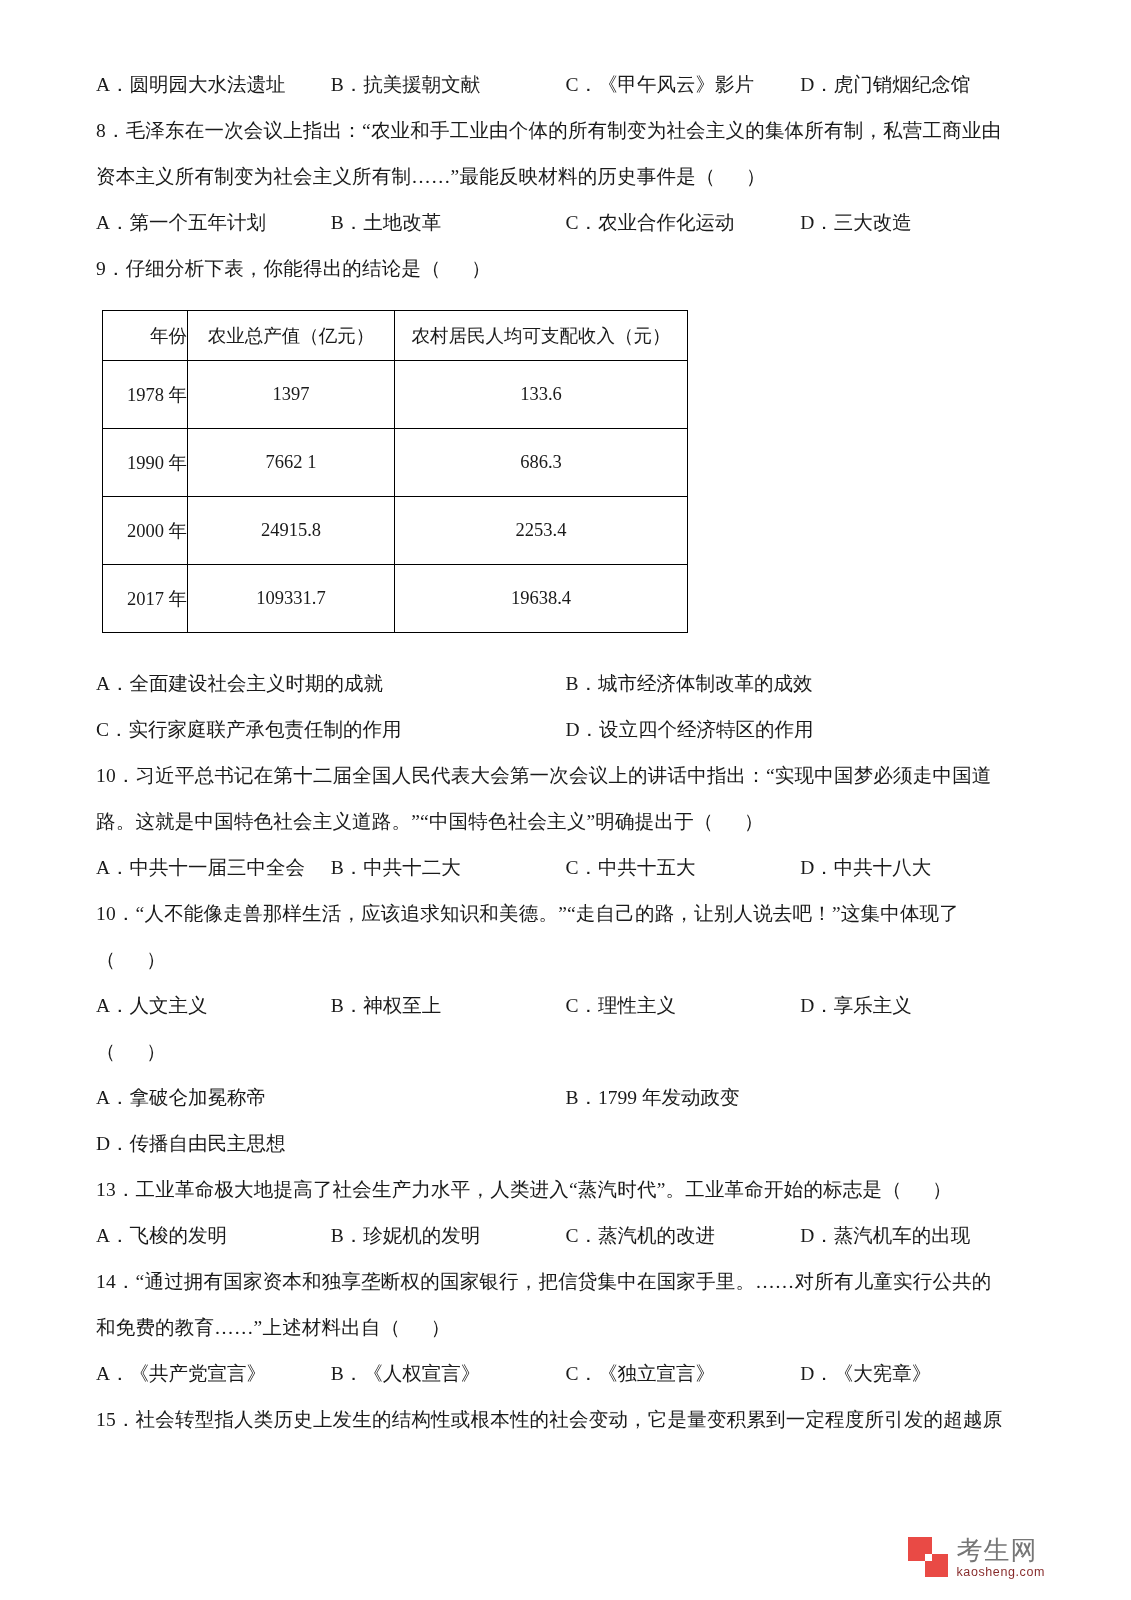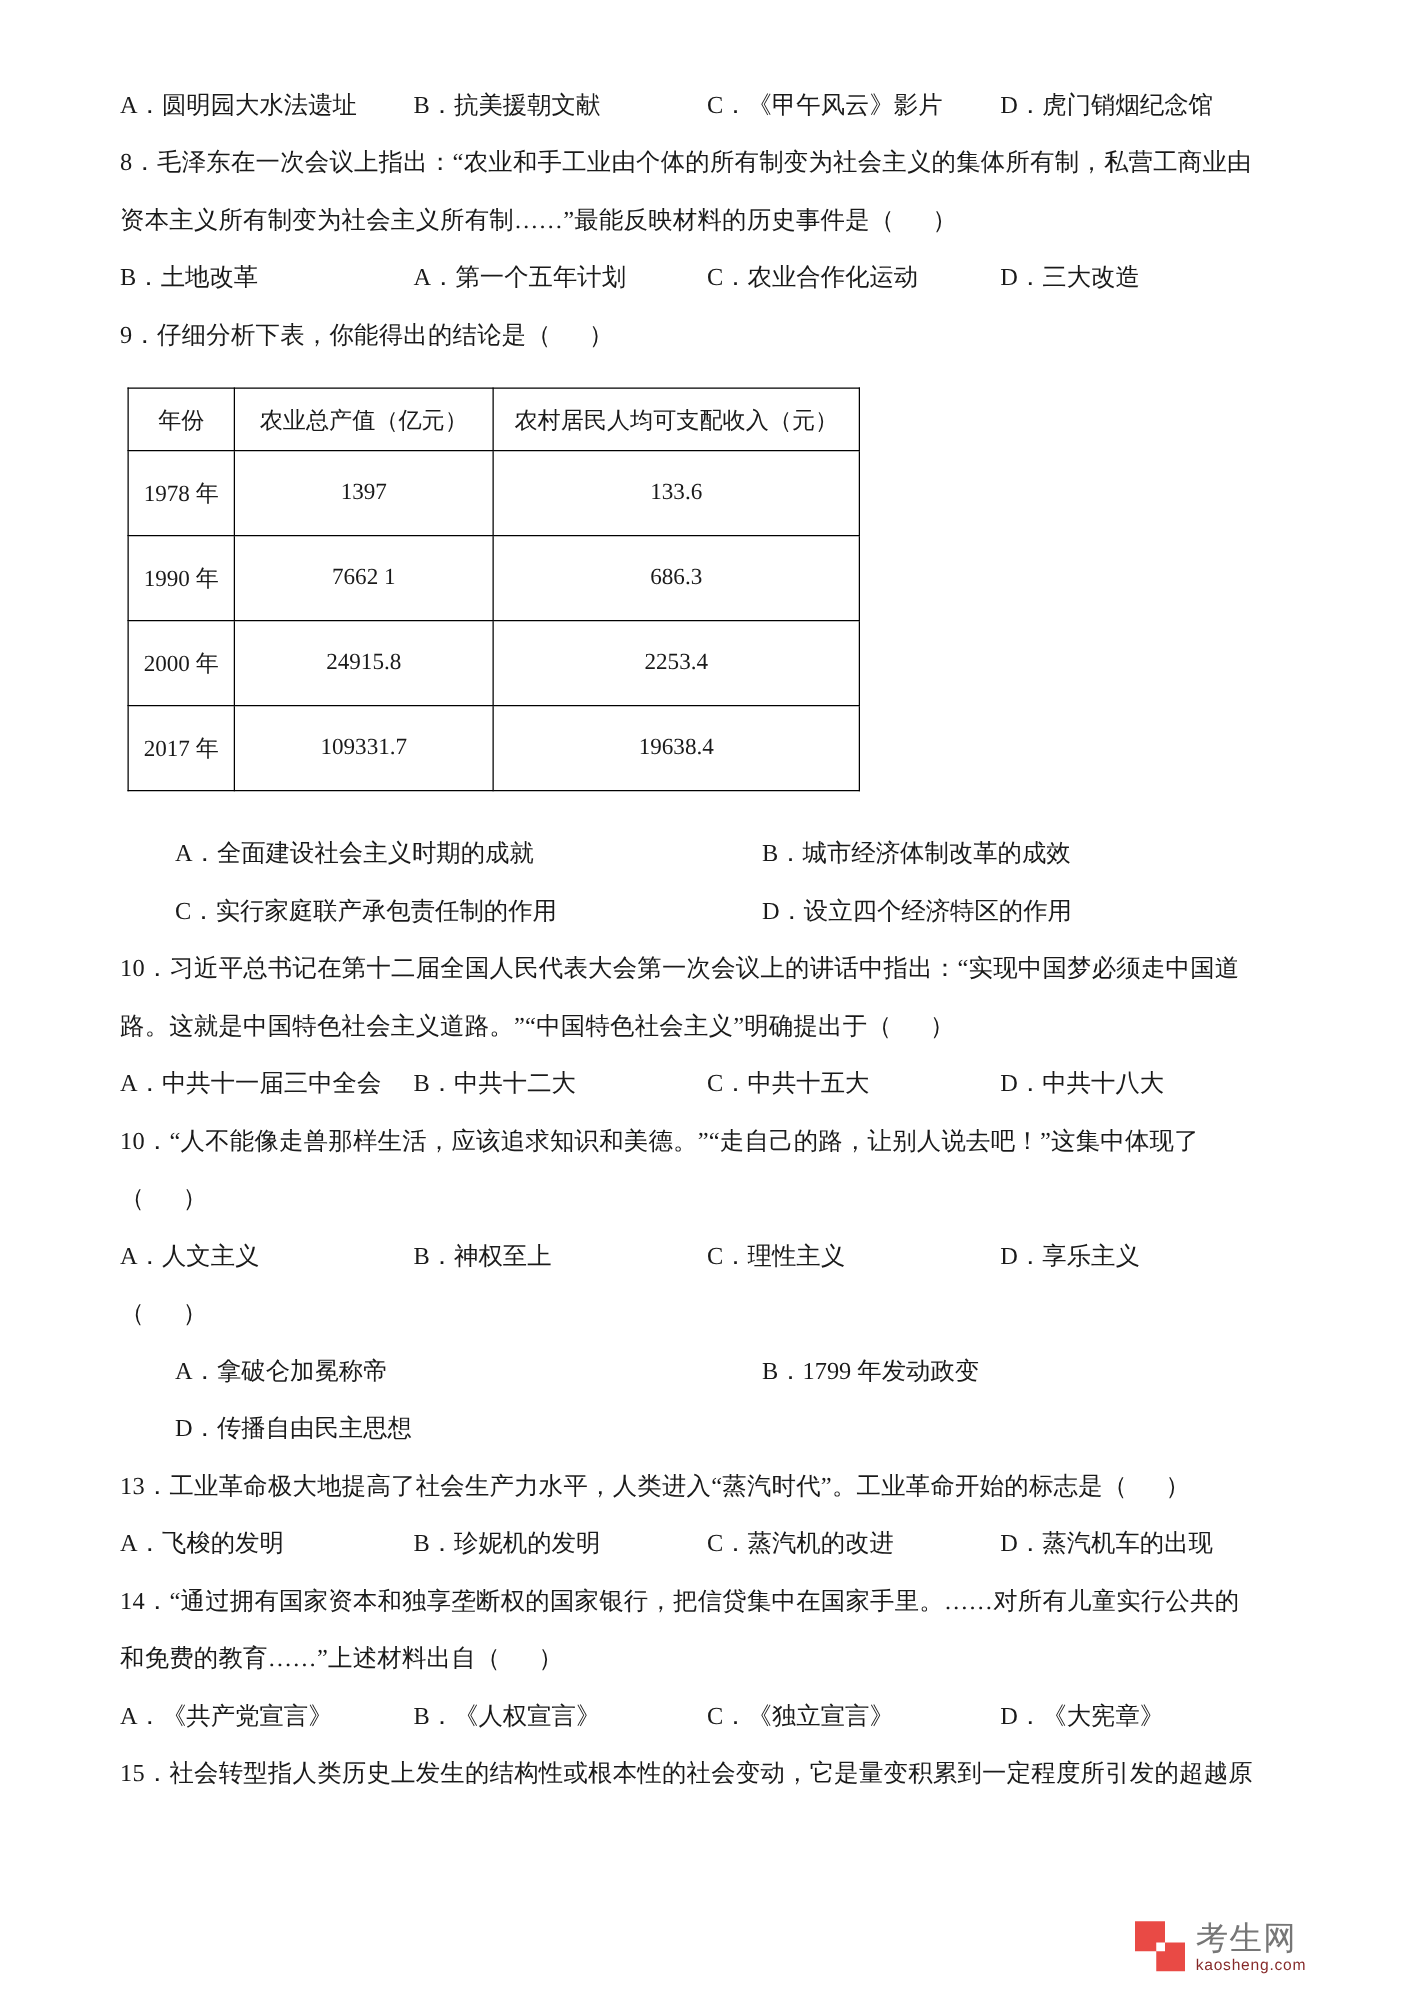--- a/index.html
+++ b/index.html
@@ -29,36 +29,36 @@
     letter-spacing: 0.2px;
   }
   .opt-row {
     font-size: 19.5px;
     line-height: 46px;
     display: flex;
     white-space: pre;
   }
   .opt-row > span { display: inline-block; }
   .q4 > span { width: 25%; }
-  .q2 > span { width: 50%; margin-left: 44px; }
+  .q2 > span { width: 50%; }
 
   table.data-table {
     border-collapse: collapse;
     margin: 18px 0 0 6px;
     table-layout: fixed;
   }
   table.data-table td {
     border: 1px solid #000000;
     font-size: 18.5px;
     text-align: center;
     padding: 0;
     height: 67px;
     vertical-align: middle;
   }
-  table.data-table td.c0 { width: 84px; }
+  table.data-table td.c0 { width: 84px; text-align: right; }
   table.data-table td.c1 { width: 206px; }
   table.data-table td.c2 { width: 292px; }
   table.data-table tr.head td { height: 49px; }
   .spacer-md { height: 28px; }
 
   .watermark {
     position: absolute;
     right: 86px;
     bottom: 22px;
     display: flex;
@@ -113,22 +113,22 @@
     <span>A．圆明园大水法遗址</span>
     <span>B．抗美援朝文献</span>
     <span>C．《甲午风云》影片</span>
     <span>D．虎门销烟纪念馆</span>
   </div>
 
   <div class="line">8．毛泽东在一次会议上指出：“农业和手工业由个体的所有制变为社会主义的集体所有制，私营工商业由</div>
   <div class="line">资本主义所有制变为社会主义所有制……”最能反映材料的历史事件是（      ）</div>
 
   <div class="opt-row q4">
+    <span>A．第一个五年计划</span>
     <span>B．土地改革</span>
-    <span>A．第一个五年计划</span>
     <span>C．农业合作化运动</span>
     <span>D．三大改造</span>
   </div>
 
   <div class="line">9．仔细分析下表，你能得出的结论是（      ）</div>
 
   <table class="data-table">
     <tbody>
         <tr class="head">
       <td class="c0">年份</td>

